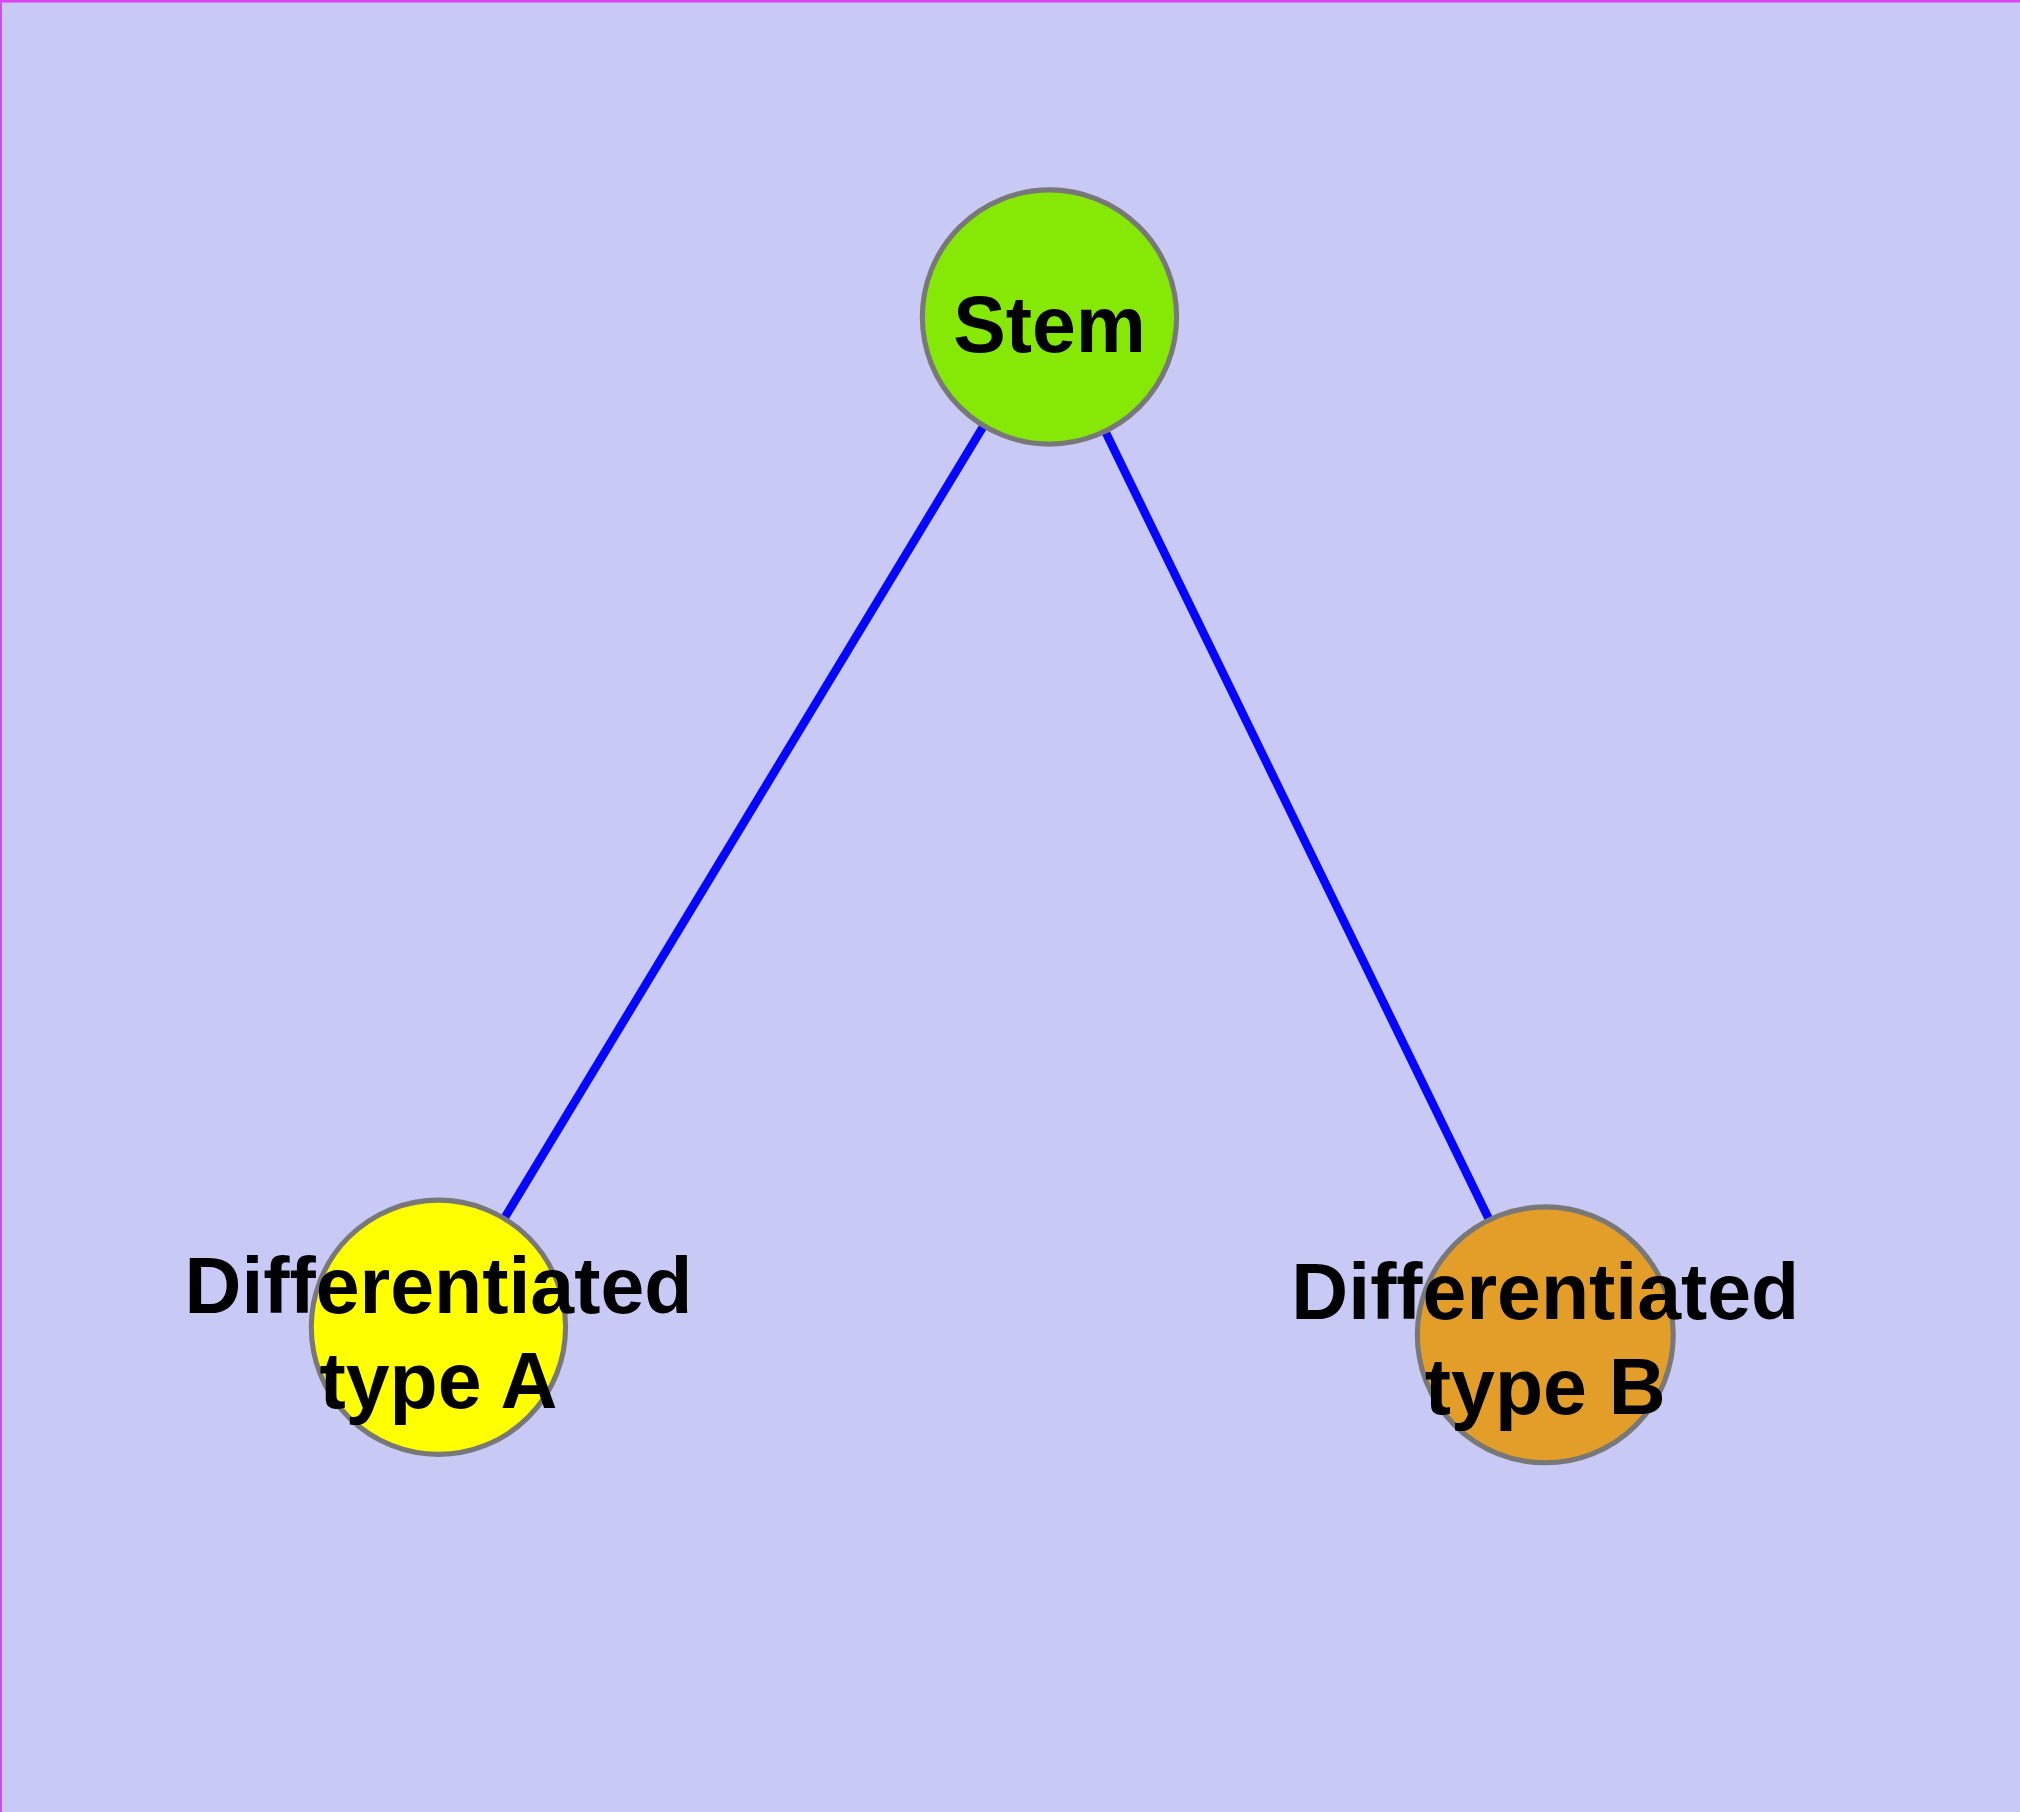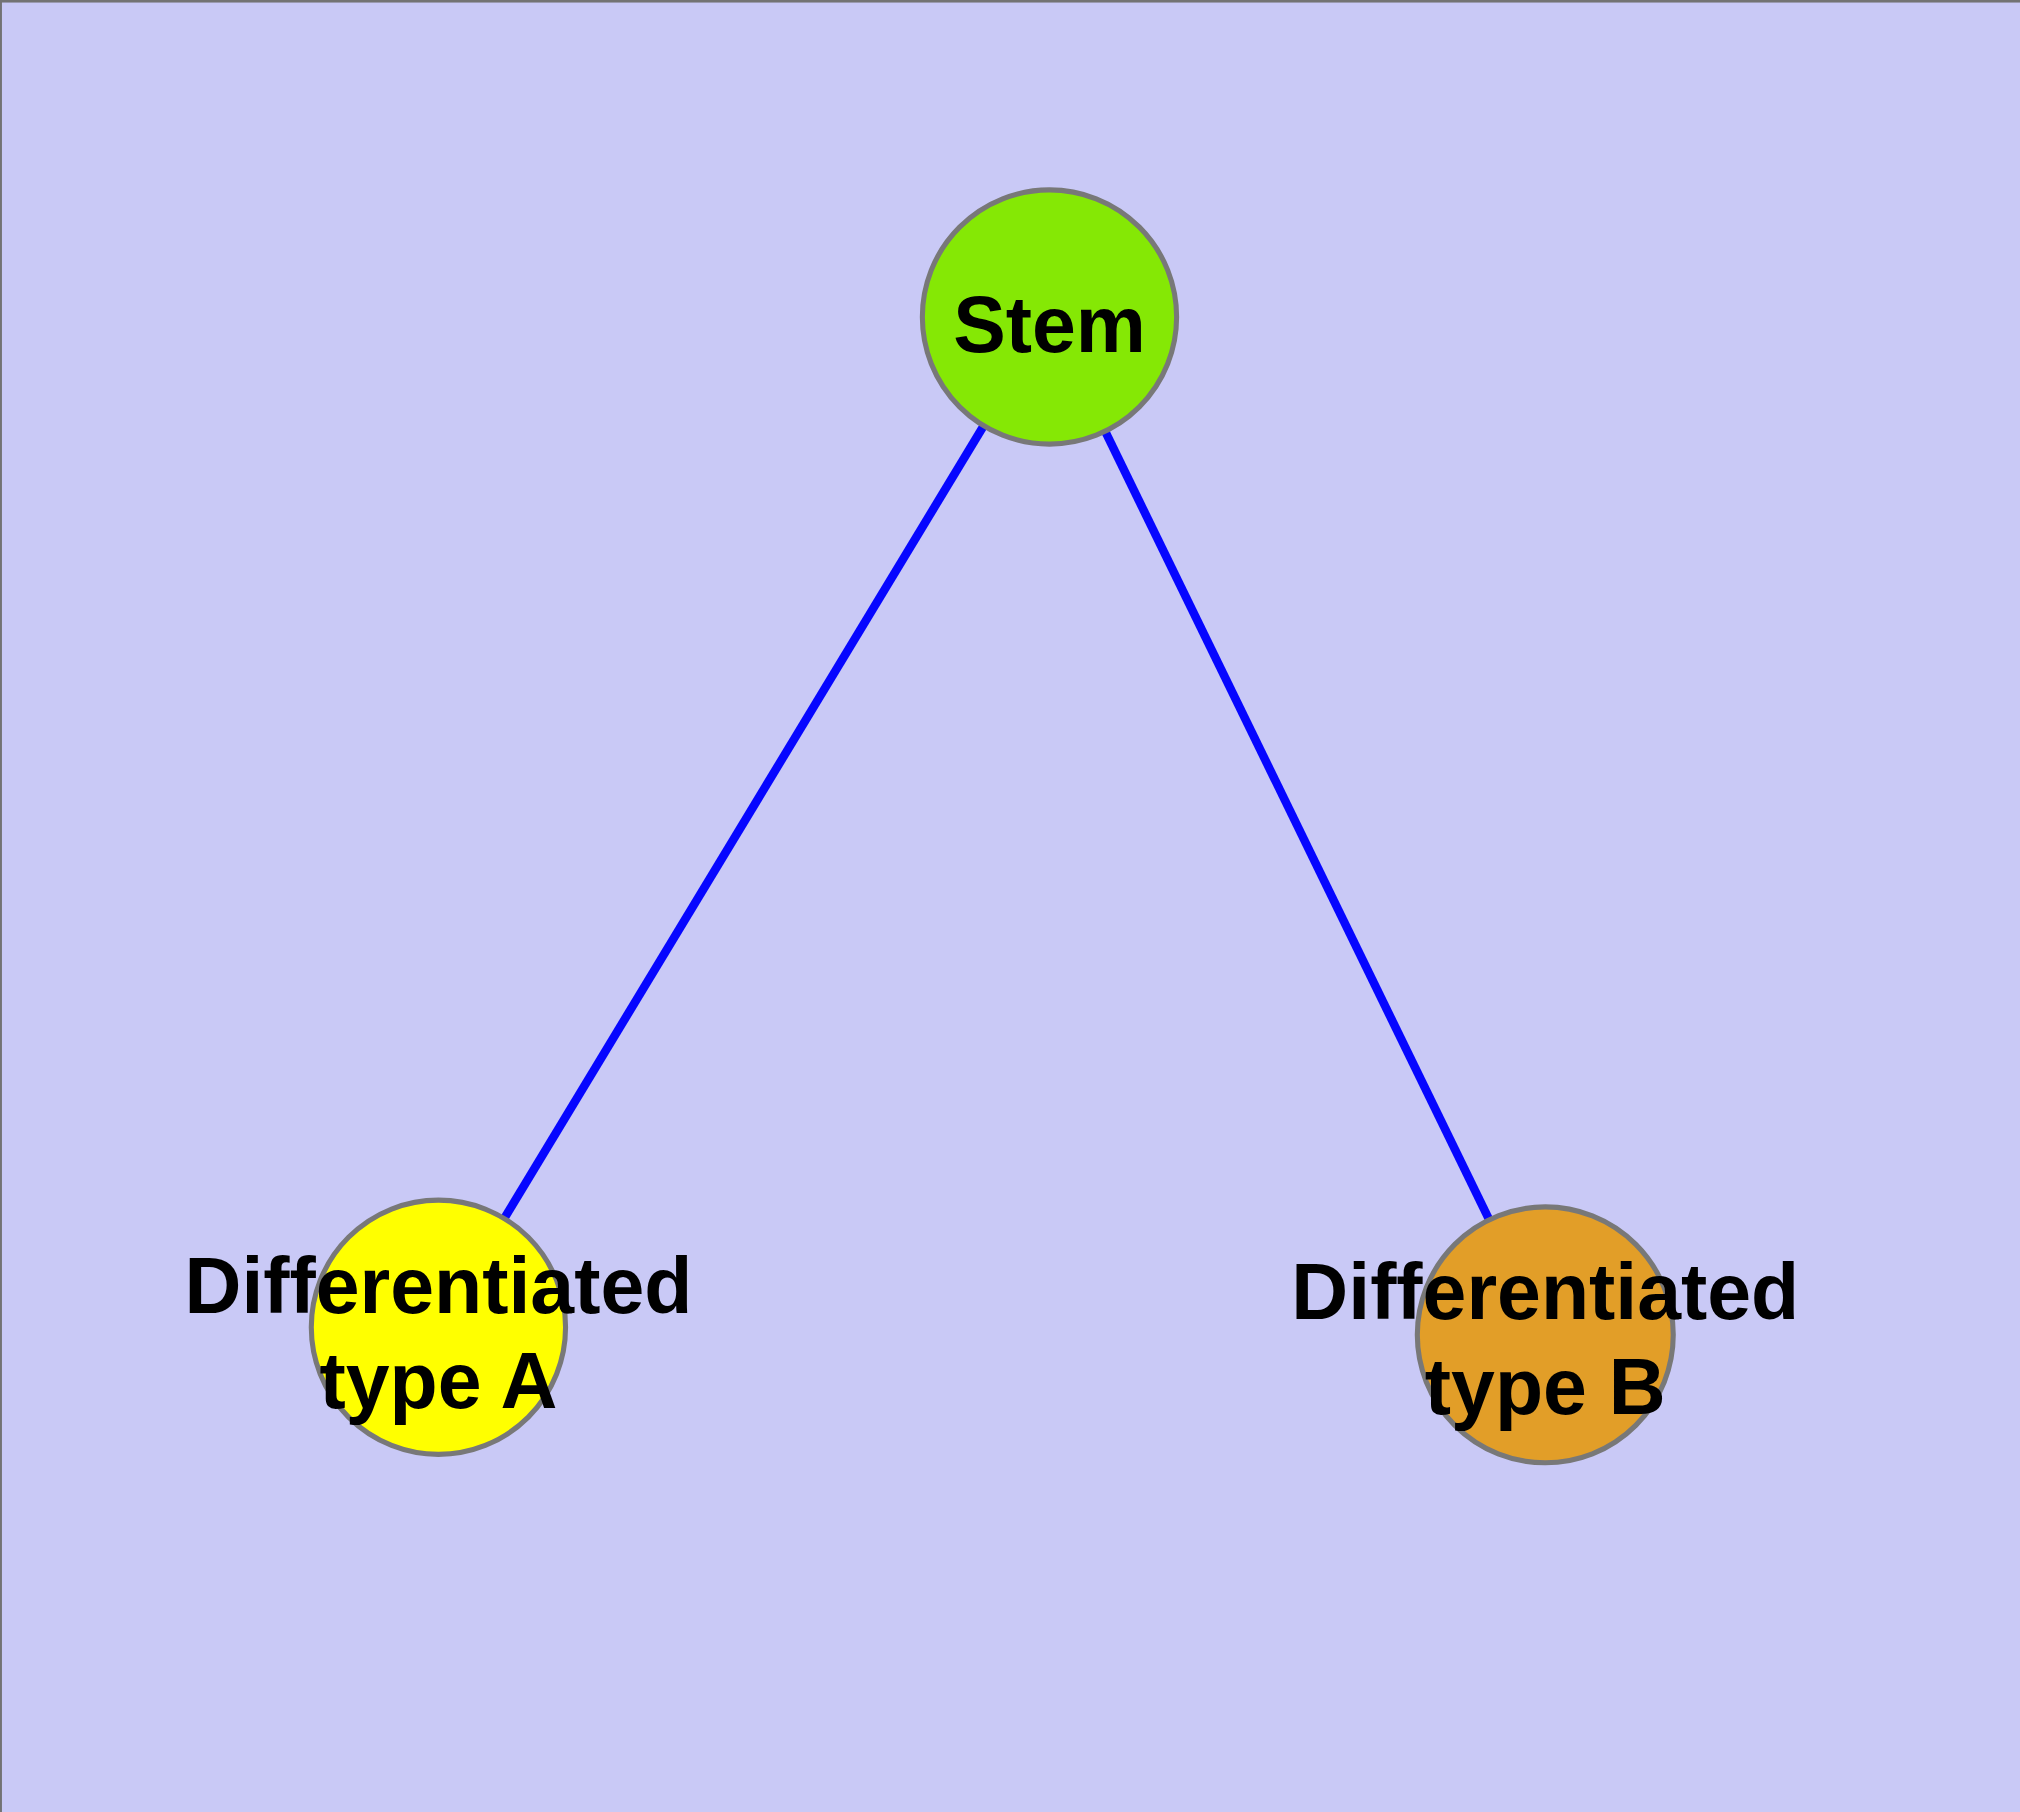--- a/index.html
+++ b/index.html
@@ -4,21 +4,21 @@
 <style>
   html, body {
     margin: 0;
     padding: 0;
     background: #ffffff;
   }
   .canvas {
     position: relative;
     width: 2021px;
     height: 1812px;
-    background: #737373;
+    background: #d946ef;
     overflow: hidden;
   }
   svg { display: block; }
   .node-label {
     font-family: "Liberation Sans", sans-serif;
     font-weight: bold;
     font-size: 93px;
     fill: #000000;
     text-anchor: middle;
   }

